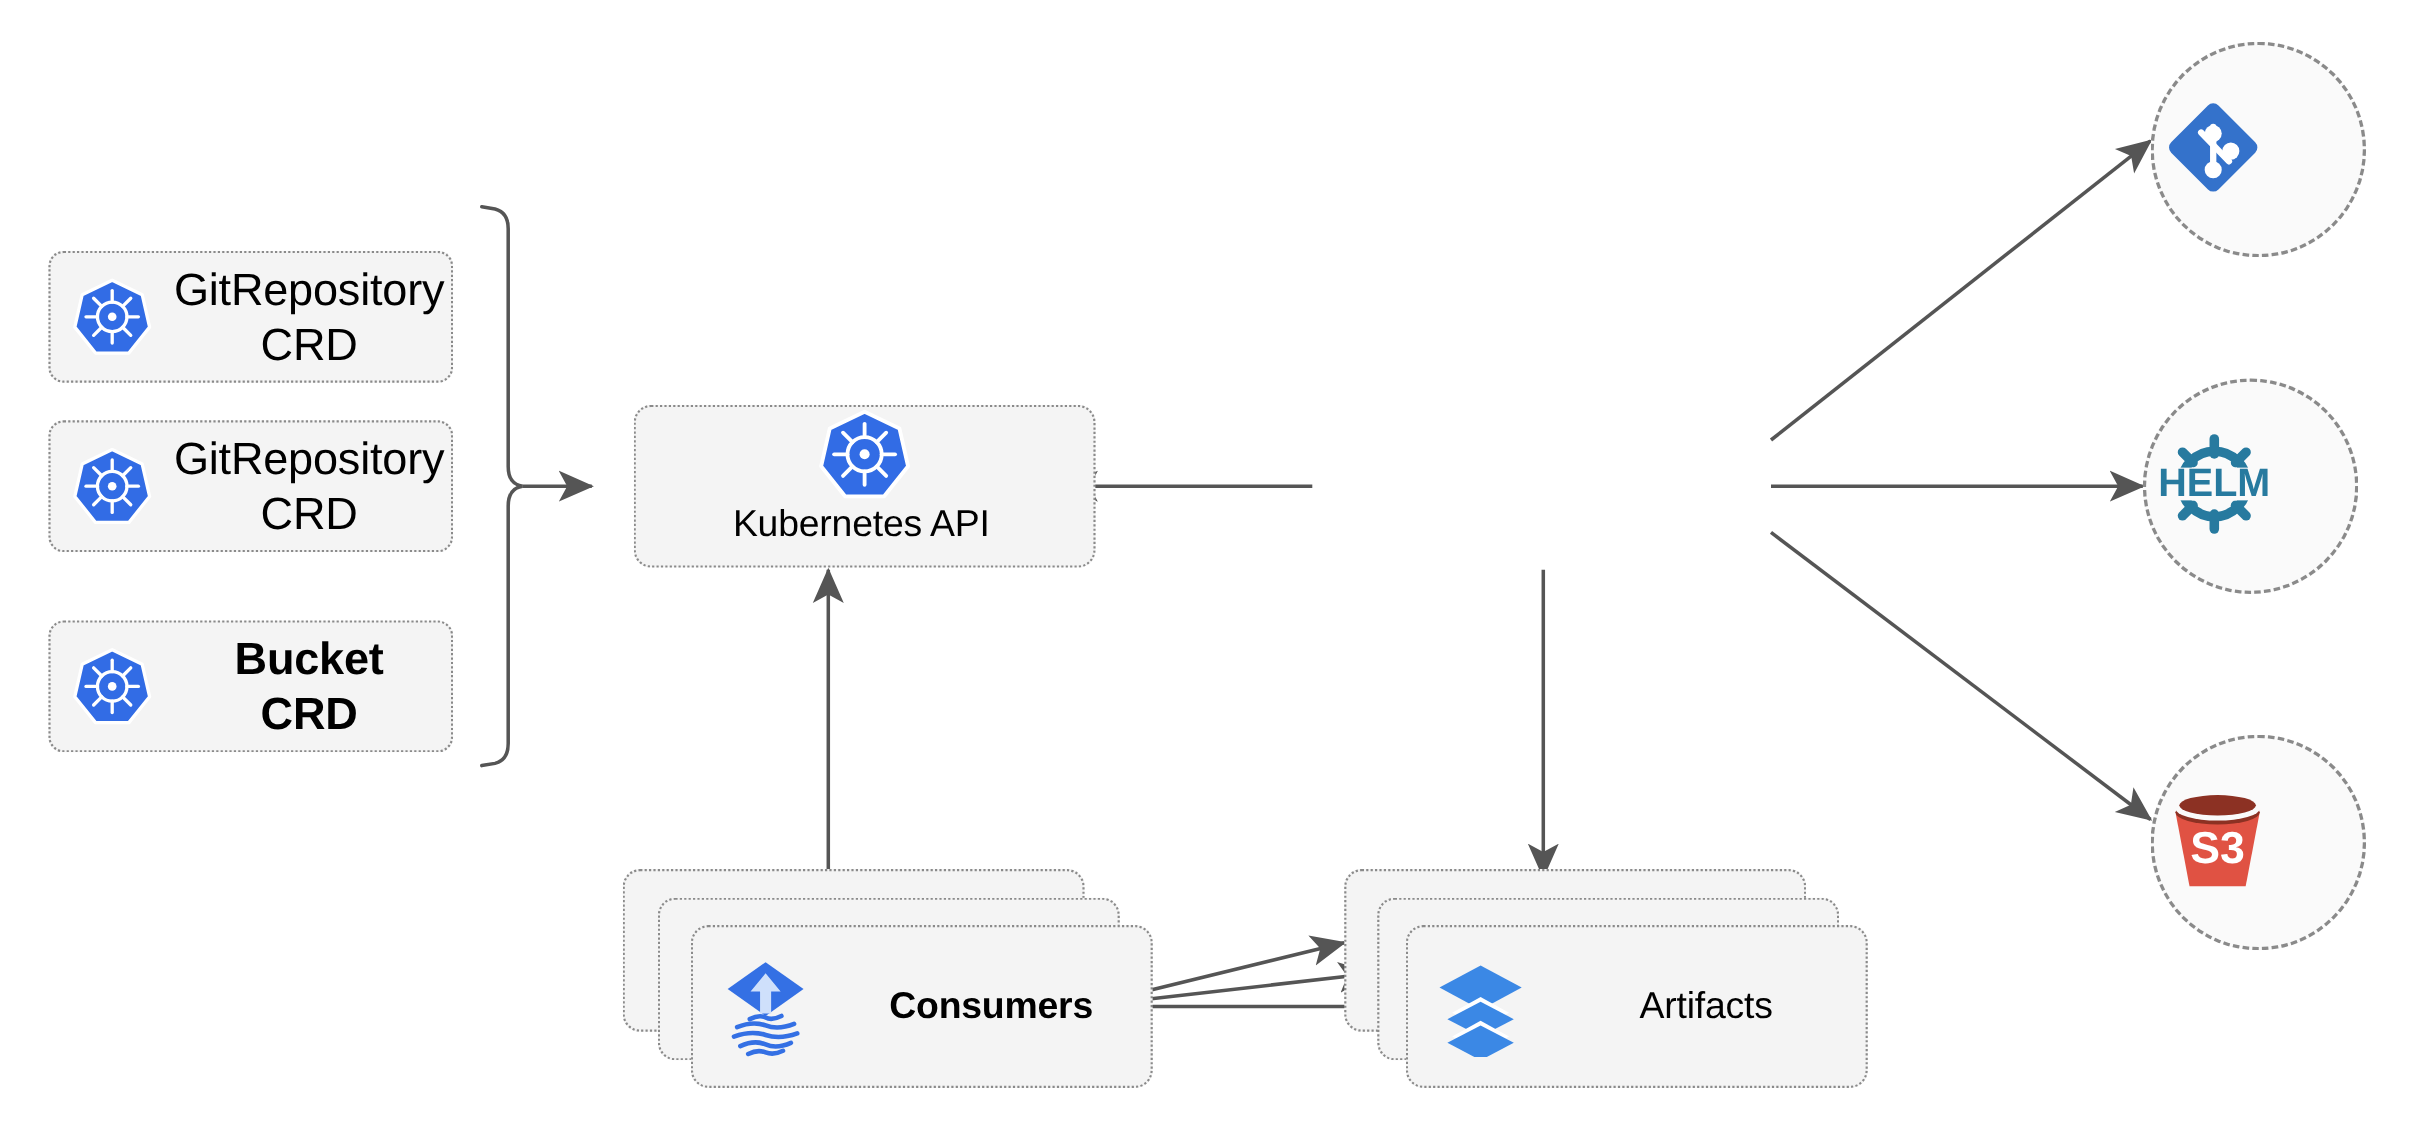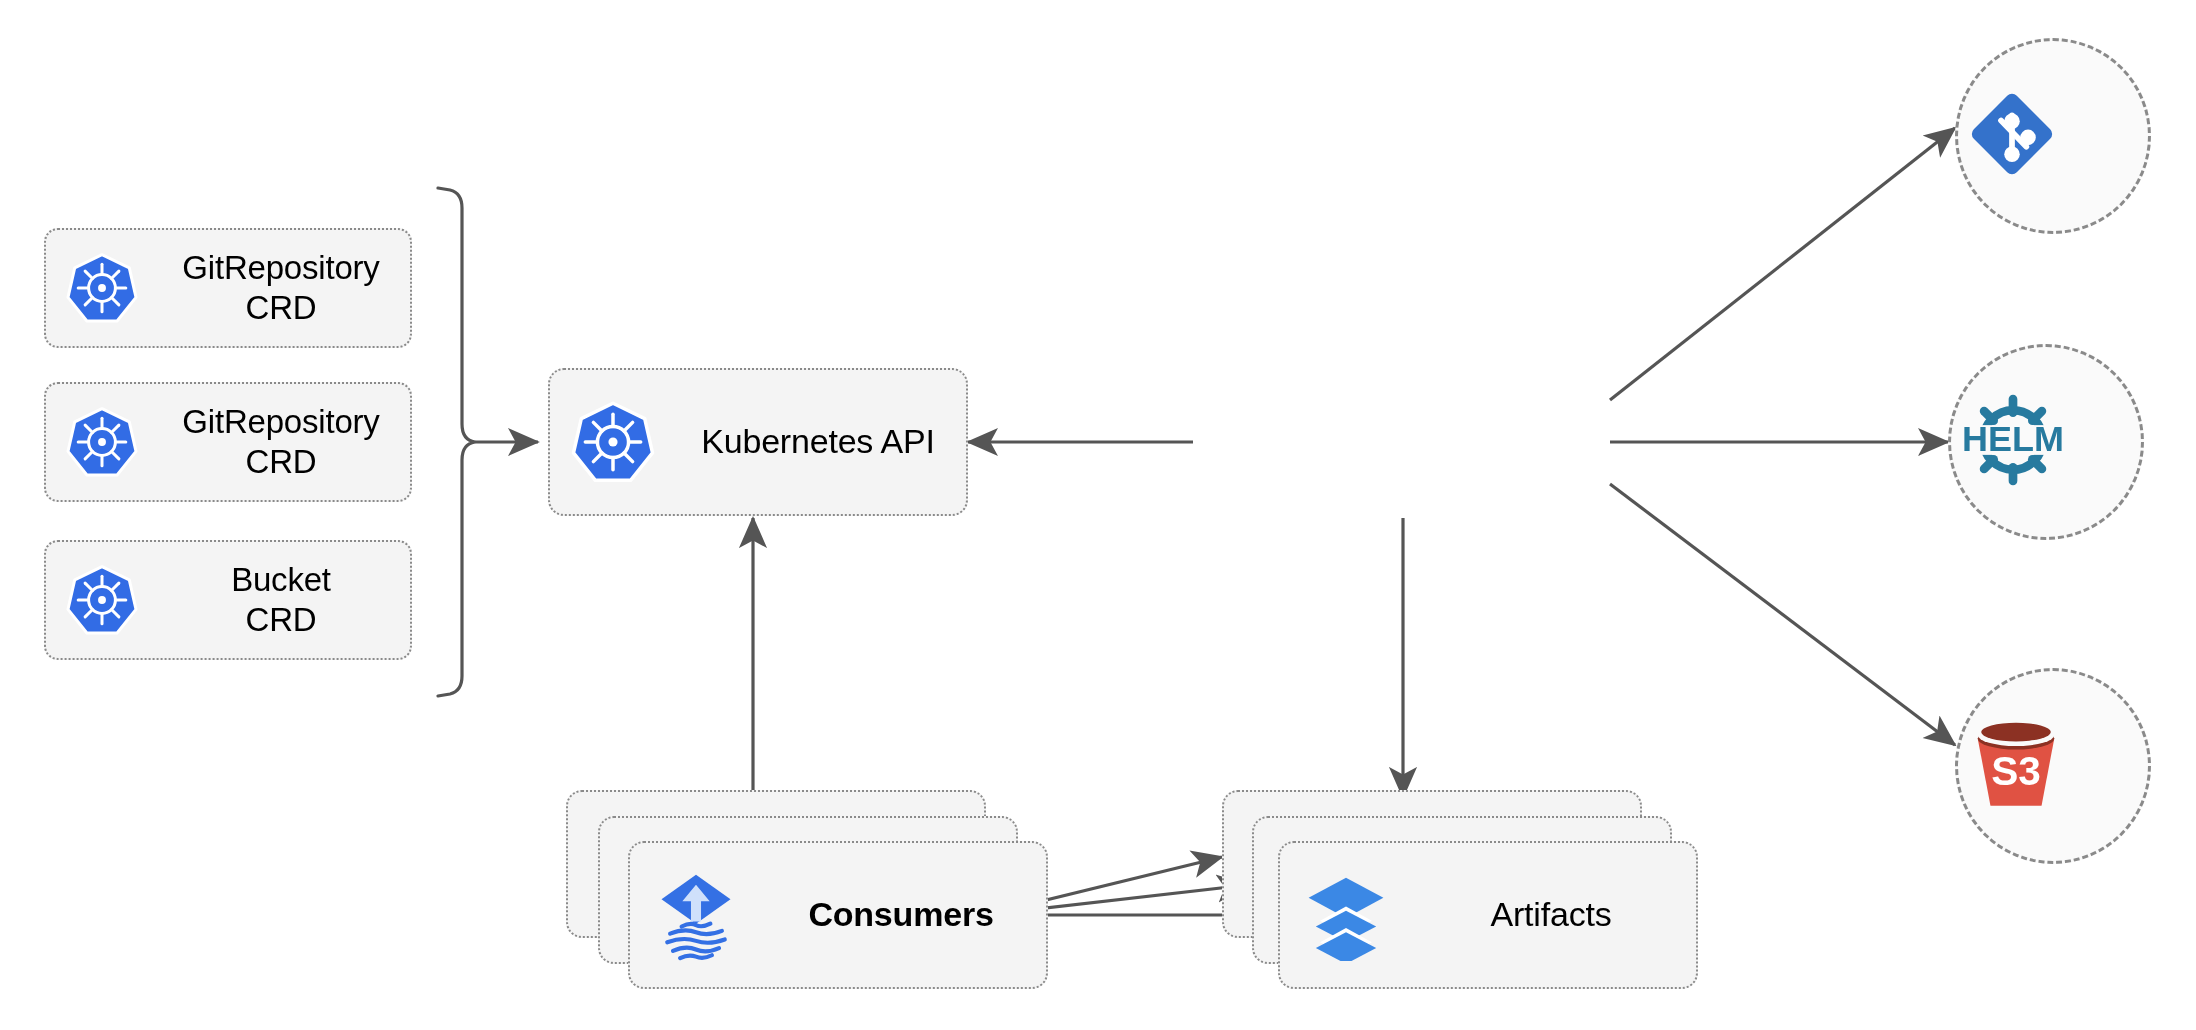--- a/index.html
+++ b/index.html
@@ -61,21 +61,21 @@
     flex: 1 1 auto;
     text-align: center;
     color: #000000;
     font-size: 34px;
     line-height: 1.22;
     letter-spacing: -0.2px;
     white-space: pre-line;
     padding-right: 6px;
   }
   .crd .node-label {
-    font-size: 33px;
+    font-size: 41px;
   }
 
   
   .circle-node {
     position: absolute;
     box-sizing: border-box;
     border-radius: 50%;
     background: #fafafa;
     border: 3px dashed #8a8a8a;
     display: flex;
@@ -158,21 +158,21 @@
           <line x1="46.6" y1="17.4" x2="40.2" y2="23.8"></line>
           <line x1="23.8" y1="40.2" x2="17.4" y2="46.6"></line>
         </g>
         <circle cx="32" cy="32" r="3.4" fill="#ffffff"></circle>
       </svg>
     </div>
     <div class="node-label">GitRepository
 CRD</div>
   </div>
 
-  <div class="node crd" style="left:44px; top:540px; width:368px; height:120px;">
+  <div class="node crd" style="left:44px; top:564px; width:368px; height:120px;font-weight:bold;">
     <div class="node-icon" style="width:112px;">
       <svg width="74" height="74" viewBox="0 0 64 64" aria-hidden="true">
         <path d="M32 3.2 L55.6 14.6 L61.4 40.1 L45.1 60.5 L18.9 60.5 L2.6 40.1 L8.4 14.6 Z" fill="#326ce5" stroke="#ffffff" stroke-width="2.6" stroke-linejoin="round"></path>
         <g stroke="#ffffff" stroke-width="2.6" stroke-linecap="round" fill="none">
           <circle cx="32" cy="32" r="11.6"></circle>
           <line x1="32" y1="11.4" x2="32" y2="20.4"></line>
           <line x1="32" y1="43.6" x2="32" y2="52.6"></line>
           <line x1="11.4" y1="32" x2="20.4" y2="32"></line>
           <line x1="43.6" y1="32" x2="52.6" y2="32"></line>
           <line x1="17.4" y1="17.4" x2="23.8" y2="23.8"></line>
@@ -180,21 +180,21 @@
           <line x1="46.6" y1="17.4" x2="40.2" y2="23.8"></line>
           <line x1="23.8" y1="40.2" x2="17.4" y2="46.6"></line>
         </g>
         <circle cx="32" cy="32" r="3.4" fill="#ffffff"></circle>
       </svg>
     </div>
     <div class="node-label">Bucket
 CRD</div>
   </div>
 
-  <div class="node" style="left:548px; top:368px; width:420px; height:148px;">
+  <div class="node" style="left:576px; top:368px; width:420px; height:148px;flex-direction:column;">
     <div class="node-icon" style="width:126px;">
       <svg width="86" height="86" viewBox="0 0 64 64" aria-hidden="true">
         <path d="M32 3.2 L55.6 14.6 L61.4 40.1 L45.1 60.5 L18.9 60.5 L2.6 40.1 L8.4 14.6 Z" fill="#326ce5" stroke="#ffffff" stroke-width="2.6" stroke-linejoin="round"></path>
         <g stroke="#ffffff" stroke-width="2.6" stroke-linecap="round" fill="none">
           <circle cx="32" cy="32" r="11.6"></circle>
           <line x1="32" y1="11.4" x2="32" y2="20.4"></line>
           <line x1="32" y1="43.6" x2="32" y2="52.6"></line>
           <line x1="11.4" y1="32" x2="20.4" y2="32"></line>
           <line x1="43.6" y1="32" x2="52.6" y2="32"></line>
           <line x1="17.4" y1="17.4" x2="23.8" y2="23.8"></line>

